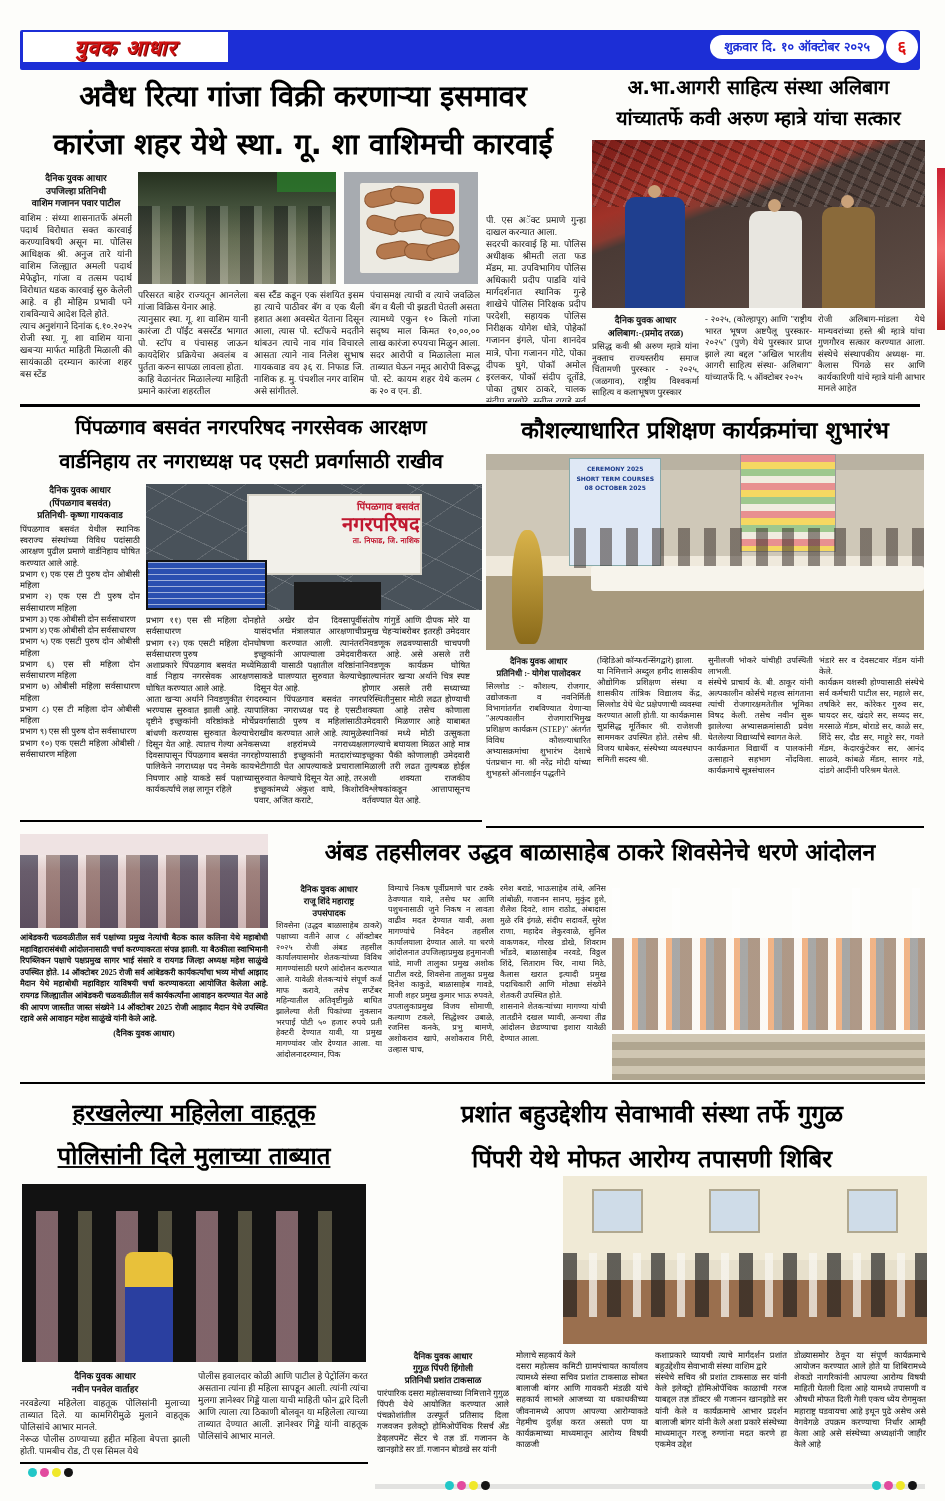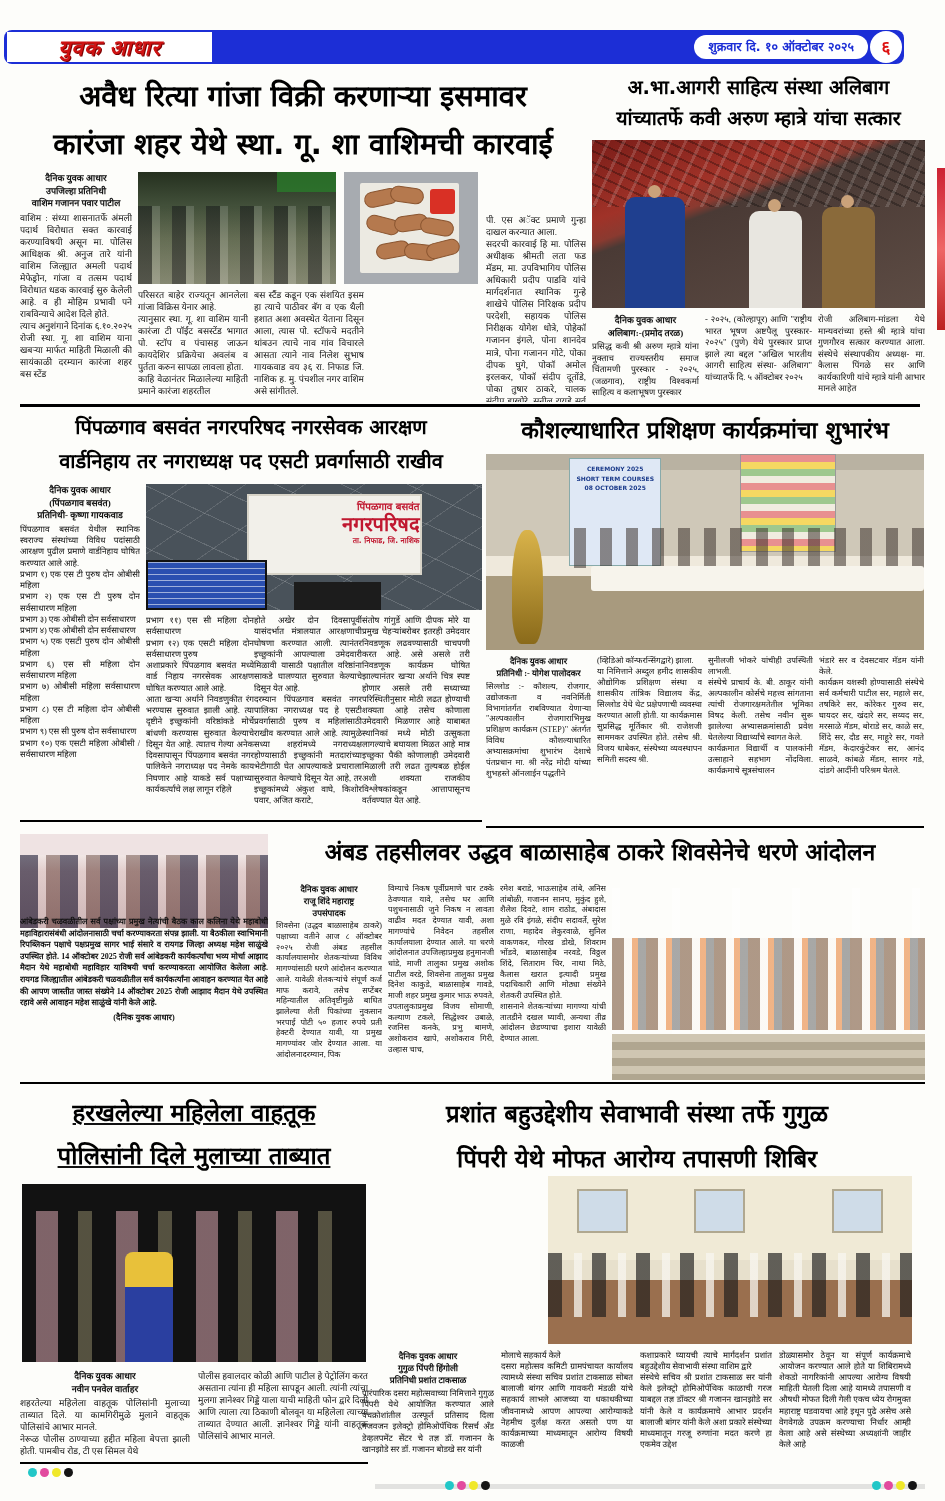--- a/index.html
+++ b/index.html
@@ -10,21 +10,21 @@
     font-family:"Liberation Serif","DejaVu Serif",serif; color:#111;
   }
   .abs { position:absolute; }
   .prewrap { white-space:pre-line; }
   .just { text-align:justify; }
   .bodytxt { font-size:9px; line-height:1.34; overflow:hidden; }
   .byline { font-weight:bold; text-align:center; font-size:9px; line-height:1.4; margin-bottom:2px; }
   .headline { font-family:"DejaVu Sans","Liberation Sans",sans-serif; font-weight:bold; text-align:center; color:#000; }
 
   
-  .masthead { left:4px; top:30px; width:900px; height:34px; background:#1c2ed6; border-radius:8px; }
+  .masthead { left:20px; top:30px; width:900px; height:40px; background:#1c2ed6; border-radius:2px; }
   .logo-box { position:absolute; left:3px; top:2px; width:205px; height:30px; background:#fff;
               display:flex; align-items:center; justify-content:center; }
   .logo-text { font-family:"DejaVu Sans",sans-serif; font-weight:800; font-size:21px; color:#cf1212;
                text-shadow:1px 1px 0 #7a0000; letter-spacing:1px; font-style:italic; }
   .date-pill { position:absolute; right:36px; top:5px; height:24px; background:#fff; border-radius:12px;
                padding:0 14px; line-height:24px; color:#1c2ed6; font-weight:bold; font-size:12.5px;
                font-family:"DejaVu Sans",sans-serif; }
   .page-circle { position:absolute; right:2px; top:1px; width:32px; height:32px; background:#fff;
                  border-radius:50%; color:#d11; font-weight:bold; font-size:17px; text-align:center;
                  line-height:32px; font-family:"DejaVu Sans",sans-serif; }
@@ -126,21 +126,21 @@
   .s4-textrow > div { width:105px; }
   .s4 .bodytxt { font-size:8.2px; }
   .s4 .byline { font-size:8.4px; }
 
   
   .s5 { left:20px; top:832px; width:905px; height:252px; border-bottom:2.5px solid #000; }
   .ph-men { position:absolute; left:0; top:2px; width:248px; height:94px;
     background:linear-gradient(180deg,#efe3e3 0 22%,#d8baba 40%,#b9979a 100%); }
   .men-figs { position:absolute; left:0; bottom:0; width:100%; height:78%;
     background:repeating-linear-gradient(90deg, rgba(30,30,55,.6) 0 18px, rgba(245,240,235,.35) 18px 26px, rgba(90,60,50,.45) 26px 40px); }
-  .s5-box { position:absolute; left:0; top:84px; width:248px; height:148px; }
+  .s5-box { position:absolute; left:0; top:100px; width:248px; height:148px; }
   .s5-box .bodytxt { font-size:8.2px; font-weight:600; line-height:1.45; }
   .s5-credit { text-align:center; font-size:8.2px; font-weight:bold; margin-top:2px; }
   .s5 .headline { position:absolute; left:256px; top:2px; width:648px; font-size:23px; line-height:36px; }
   .s5-cols { position:absolute; left:256px; top:52px; width:330px; height:198px; display:flex; gap:6px; }
   .s5-cols > div { width:106px; }
   .s5 .bodytxt { font-size:8px; }
   .s5 .byline { font-size:8.4px; }
   .ph-steps { position:absolute; left:592px; top:56px; width:313px; height:192px;
     background:linear-gradient(180deg,#e9e2d2 0 30%,#d9d0bc 55%,#c2b8a2 100%);
     background-image:repeating-linear-gradient(90deg, rgba(255,255,255,.5) 0 8px, transparent 8px 60px); }
@@ -154,21 +154,21 @@
   .s6 .headline { font-size:24px; line-height:43px; }
   .ph-night { position:absolute; left:2px; top:92px; width:344px; height:178px; background:#121212; }
   .night-figs { position:absolute; left:4%; bottom:0; width:92%; height:85%;
     background:repeating-linear-gradient(90deg, rgba(235,180,190,.5) 0 22px, rgba(18,18,18,0) 22px 42px, rgba(210,200,150,.35) 42px 56px, rgba(18,18,18,0) 56px 80px); }
   .night-sari { position:absolute; left:30%; bottom:0; width:14%; height:62%;
     background:linear-gradient(180deg,#e8c13a 0 32%,#2a3fa0 32% 100%); border-radius:8px 8px 0 0; }
   .s6-cols { position:absolute; left:0; top:278px; width:348px; height:92px; display:flex; gap:8px; }
   .s6-cols > div { width:170px; }
 
   
-  .s7 { left:362px; top:1092px; width:550px; height:380px; }
+  .s7 { left:377px; top:1092px; width:550px; height:380px; }
   .s7 .headline { font-size:24px; line-height:45px; }
   .ph-camp { position:absolute; left:186px; top:84px; width:364px; height:168px;
     background:linear-gradient(180deg,#f0ead6 0 50%,#e7e0cc 50% 62%,#9a6f4e 62% 100%); }
   .camp-win { position:absolute; top:8%; width:14%; height:26%; background:#cfdce8; border:2px solid #b0a890; }
   .camp-win.w1 { left:8%; } .camp-win.w2 { left:40%; } .camp-win.w3 { left:78%; }
   .camp-chairs { position:absolute; left:0; top:46%; width:100%; height:38%;
     background:repeating-linear-gradient(90deg, rgba(25,25,25,.65) 0 14px, transparent 14px 26px, rgba(248,246,240,.75) 26px 34px, transparent 34px 44px); }
   .s7-cols { position:absolute; left:0; top:258px; width:550px; height:122px; display:flex; gap:7px; }
   .s7-cols > div { width:132px; }
   .s7 .bodytxt { font-size:8.3px; }
@@ -223,20 +223,22 @@
               <div class="packet"></div>
               <div class="ganja-tray"></div>
             </div>
           </div>
         </div>
         <div class="s1-textrow">
           <div class="bodytxt just prewrap">परिसरत बाहेर राज्यतून आनलेला गांजा विक्रिस येनार आहे.
 त्यानुसार स्था. गू. शा वाशिम यानी कारंजा टी पॉईंट बसस्टेंड भागात पो. स्टॉप व पंचासह जाऊन कायदेशिर प्रक्रियेचा अवलंब व पुर्तता करुन सापळा लावला होता.
 काहि वेळानंतर मिळालेल्या माहिती प्रमाने कारंजा शहरतील</div>
           <div class="bodytxt just prewrap">बस स्टैंड कडून एक संशयित इसम हा त्याचे पाठीवर बॅग व एक थैली हशात अशा अवस्थेत येताना दिसून आला, त्यास पो. स्टॉफचे मदतीने थांबउन त्याचे नाव गांव विचारले आसता त्याने नाव निलेश सुभाष गायकवाड वय ३६ रा. निफाड जि. नाशिक ह. मु. पंचशील नगर वाशिम असे सांगीतले.</div>
+          <div class="bodytxt just prewrap">पंचासमक्ष त्याची व त्याचे जवळिल बॅग व थैली ची झडती घेतली असता त्यामध्ये एकुन १० किलो गांजा सदृष्य माल किमत १०,००,०० लाख कारंजा रुपयचा मिळुन आला.
+सदर आरोपी व मिळालेला माल ताब्यात घेऊन नमूद आरोपी विरूद्ध पो. स्टे. कायम शहर येथे कलम ८ क २० व एन. डी.</div>
         </div>
       </div>
       <div class="s1-colE bodytxt just prewrap">पी. एस अॅक्ट प्रमाणे गुन्हा दाखल करन्यात आला.
 सदरची कारवाई हि मा. पोलिस अधीक्षक श्रीमती लता फड मॅडम, मा. उपविभागिय पोलिस अधिकारी प्रदीप पाडवि यांचे मार्गदर्शनात स्थानिक गुन्हे शाखेचे पोलिस निरिक्षक प्रदीप परदेशी, सहायक पोलिस निरीक्षक योगेश धोत्रे, पोहेकॉ गजानन इंगले, पोना शानदेव मात्रे, पोना गजानन गोटे, पोका दीपक घुगे, पोकॉ अमोल इरलकर, पोकॉ संदीप दूतोंडे, पोका तुषार ठाकरे, चालक संदीप डाखोरे, सुनील रायडे सर्व नेमनुक स्थां. गू. शा वाशिम यांनी मोलाची कामगिरी बजावली आहे.</div>
     </div>
   </div>
 
   <div class="abs s2">
     <div class="headline">अ.भा.आगरी साहित्य संस्था अलिबाग</div>
     <div class="headline">यांच्यातर्फे कवी अरुण म्हात्रे यांचा सत्कार</div>
@@ -366,21 +368,21 @@
     <div class="headline">हरखलेल्या महिलेला वाहतूक</div>
     <div class="headline">पोलिसांनी दिले मुलाच्या ताब्यात</div>
     <div class="photo ph-night">
       <div class="night-figs"></div>
       <div class="night-sari"></div>
     </div>
     <div class="s6-cols">
       <div>
         <div class="byline prewrap">दैनिक युवक आधार
 नवीन पनवेल वार्ताहर</div>
-        <div class="bodytxt just prewrap">शहरतेल्या महिलेला वाहतूक पोलिसांनी मुलाच्या ताब्यात दिले. या कामगिरीमुळे मुलाने वाहतूक पोलिसांचे आभार मानले.
+        <div class="bodytxt just prewrap">नरवडेल्या महिलेला वाहतूक पोलिसांनी मुलाच्या ताब्यात दिले. या कामगिरीमुळे मुलाने वाहतूक पोलिसांचे आभार मानले.
 नेरूळ पोलीस ठाण्याच्या हद्दीत महिला बेपत्ता झाली होती. पामबीच रोड, टी एस सिमल येथे</div>
       </div>
       <div class="bodytxt just">पोलीस हवालदार कोळी आणि पाटील हे पेट्रोलिंग करत असताना त्यांना ही महिला सापडून आली. त्यांनी त्यांचा मुलगा ज्ञानेश्वर गिड्डे याला याची माहिती फोन द्वारे दिली आणि त्याला त्या ठिकाणी बोलवून या महिलेला त्याच्या ताब्यात देण्यात आली. ज्ञानेश्वर गिड्डे यांनी वाहतूक पोलिसांचे आभार मानले.</div>
     </div>
   </div>
 
   <div class="abs s7">
     <div class="headline">प्रशांत बहुउद्देशीय सेवाभावी संस्था तर्फे गुगुळ</div>
     <div class="headline">पिंपरी येथे  मोफत आरोग्य तपासणी शिबिर</div>
     <div class="photo ph-camp">

